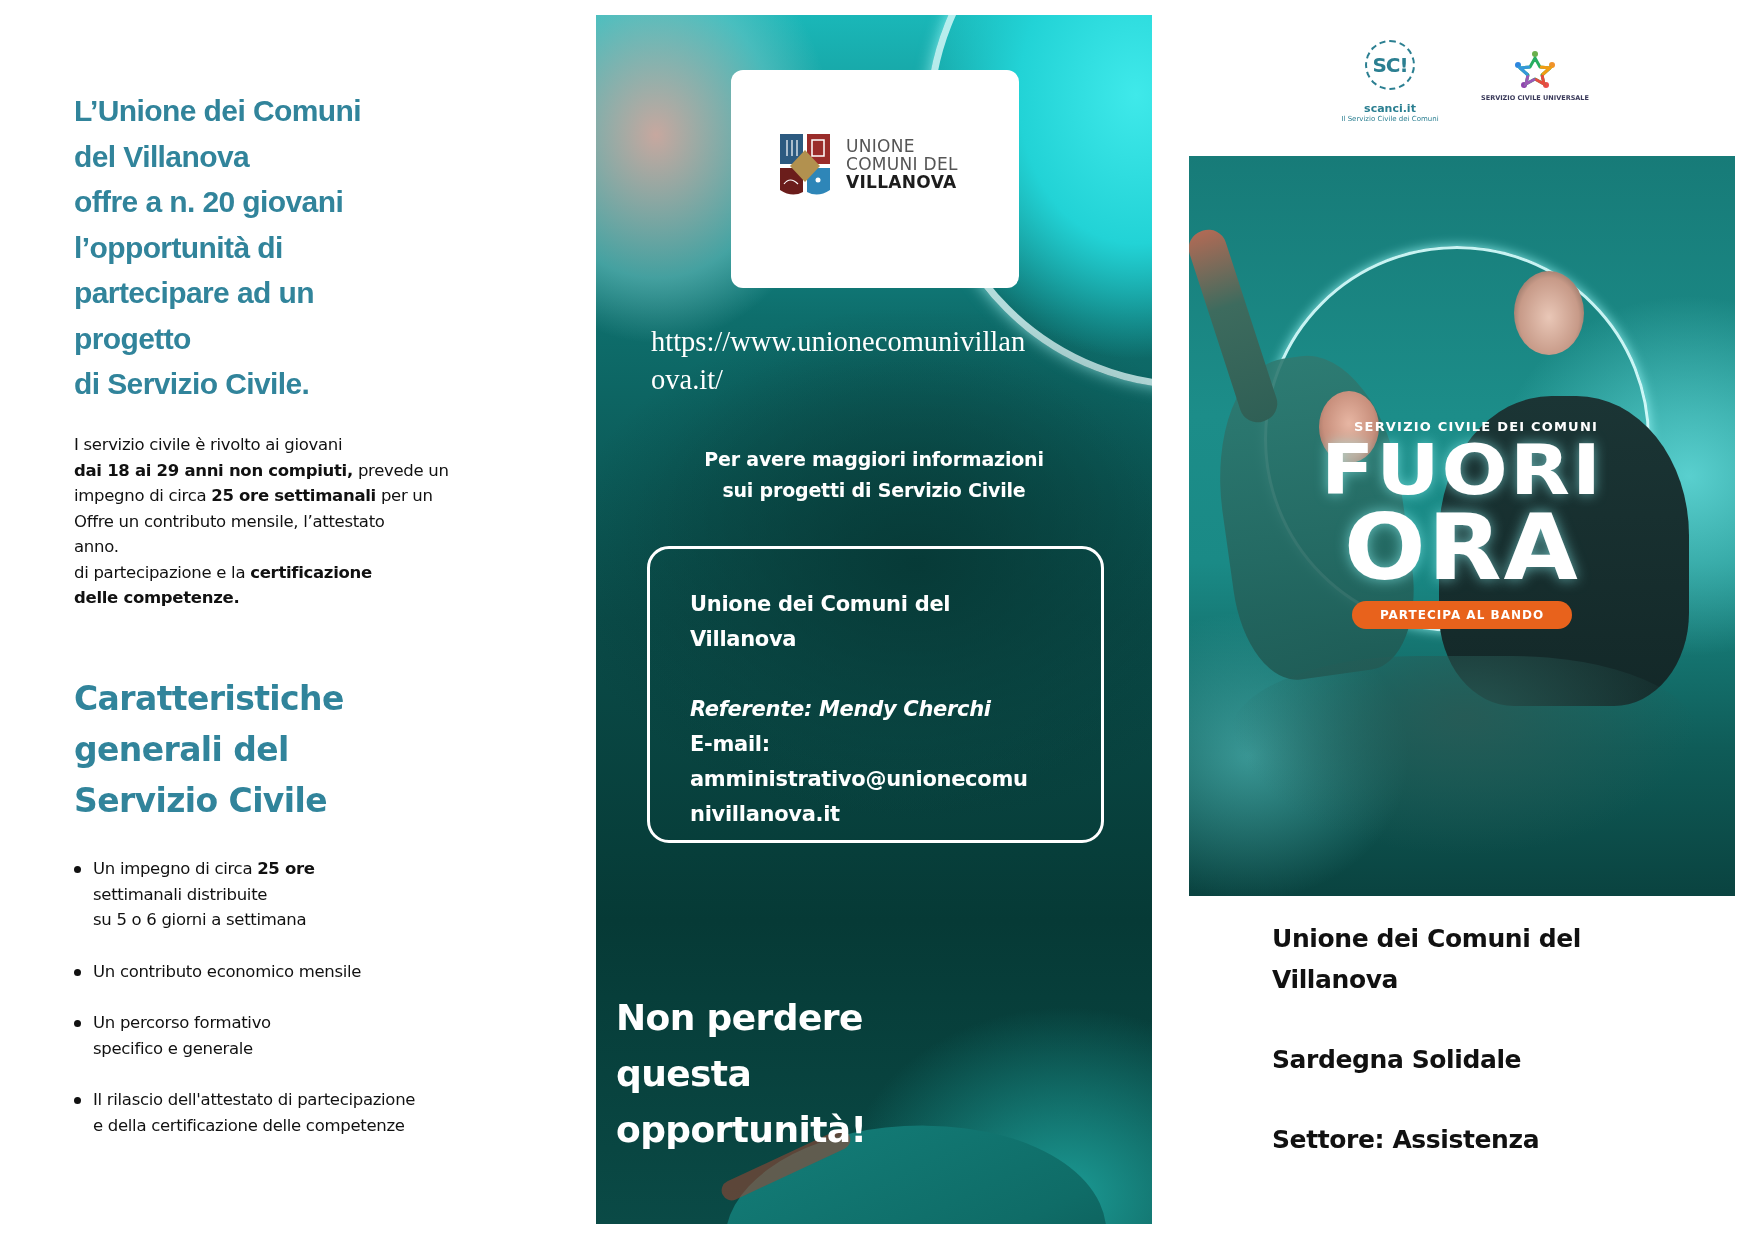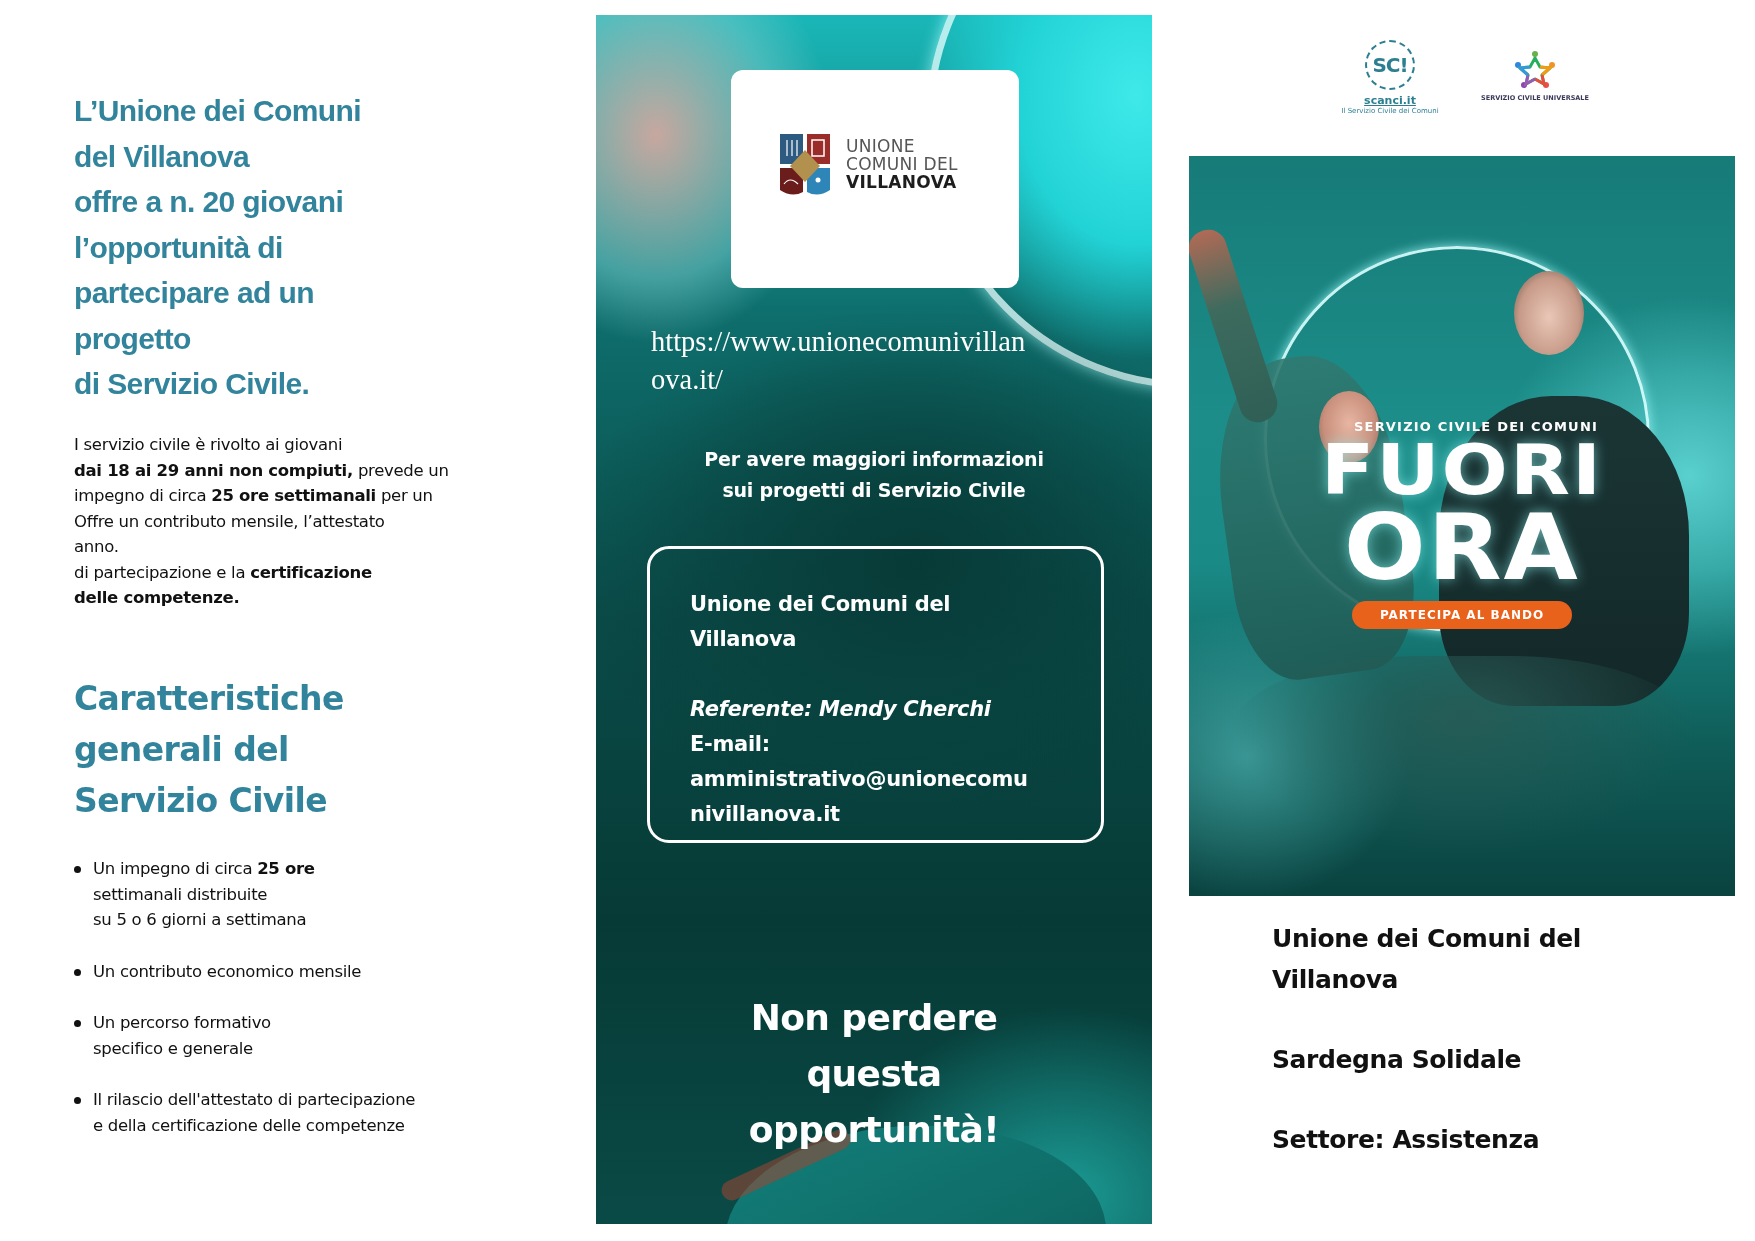--- a/index.html
+++ b/index.html
@@ -87,34 +87,34 @@
     border: 3px solid #ffffff; border-radius: 22px; box-sizing: border-box;
   }
   .contact-text {
     position: absolute; left: 40px; top: 38px; margin: 0; color: #ffffff; font-weight: bold;
     font-size: 21px; line-height: 35px; letter-spacing: -0.3px;
   }
   .contact-text span { display: block; white-space: nowrap; }
   .contact-text .gap { height: 35px; }
   .contact-text .ref { font-style: italic; }
   .cta {
-    position: absolute; left: 20px; top: 975px; width: 516px; margin: 0; text-align: center;
+    position: absolute; left: 20px; top: 975px; width: 516px; margin: 0; 
     color: #ffffff; font-weight: bold; font-size: 36px; line-height: 56px; letter-spacing: -0.6px;
   }
   .cta span { display: block; }
 
   
   .sponsor-logos { position: absolute; left: 1320px; top: 40px; width: 300px; height: 90px; }
   .scanci { position: absolute; left: 10px; top: 0; width: 120px; text-align: center; }
   .scanci .ring {
     margin: 0 auto; width: 50px; height: 50px; border-radius: 50%; border: 2px dashed #2b7f91;
     display: flex; align-items: center; justify-content: center; box-sizing: border-box;
   }
   .scanci .sc { color: #2b7f91; font-weight: bold; font-size: 20px; letter-spacing: -1px; font-family: "DejaVu Sans", sans-serif; }
-  .scanci .brand { display: block; color: #2b7f91; font-weight: bold; font-size: 11px; line-height: 13px; margin-top: 4px; text-decoration: underline; }
+  .scanci .brand { display: block; color: #2b7f91; font-weight: bold; font-size: 11px; line-height: 13px; margin-top: 12px; }
   .scanci .tag { display: block; color: #2b7f91; font-size: 7px; line-height: 9px; white-space: nowrap; }
   .scu { position: absolute; left: 150px; top: 10px; width: 130px; text-align: center; }
   .scu svg { display: block; margin: 0 auto; }
   .scu .tag { display: block; color: #3a3a5a; font-weight: bold; font-size: 6.5px; line-height: 9px; margin-top: 4px; white-space: nowrap; }
 
   .poster {
     position: absolute; left: 1189px; top: 156px; width: 546px; height: 740px; overflow: hidden;
     background:
       radial-gradient(ellipse 260px 240px at 500px 320px, rgba(110,230,230,0.75) 0%, rgba(0,0,0,0) 75%),
       radial-gradient(ellipse 200px 180px at 60px 600px, rgba(100,210,210,0.5) 0%, rgba(0,0,0,0) 80%),

